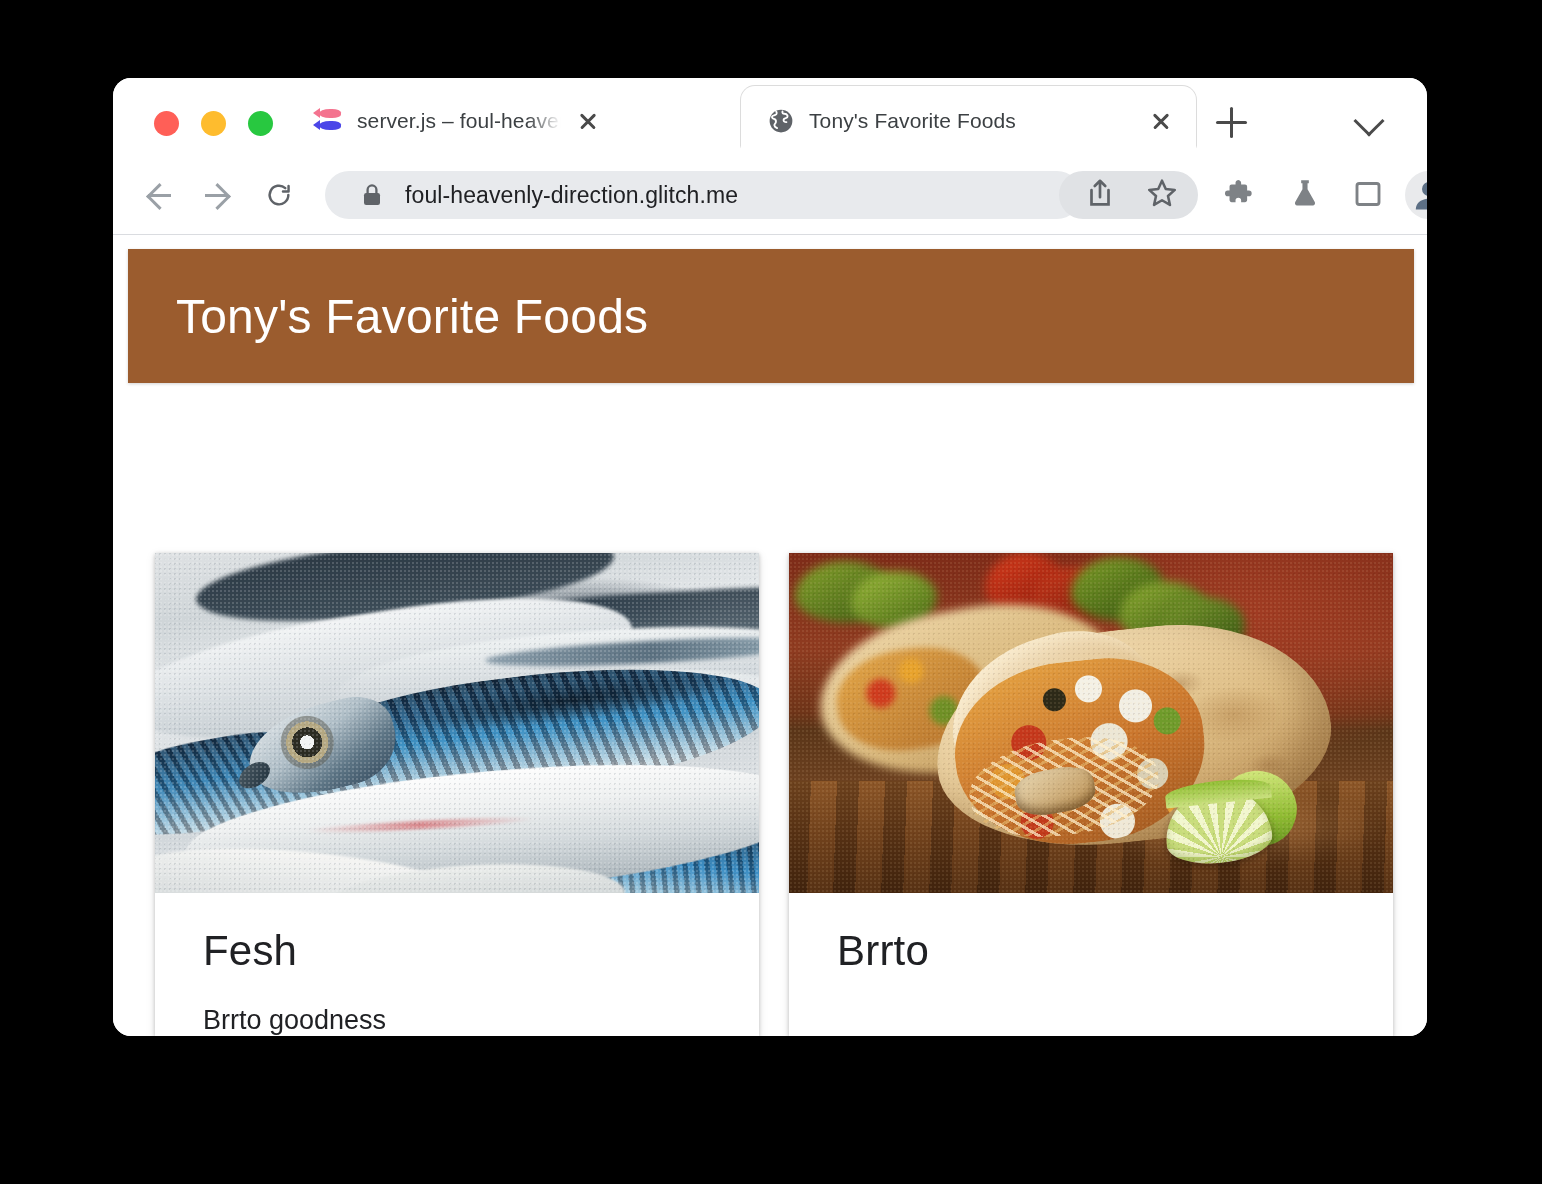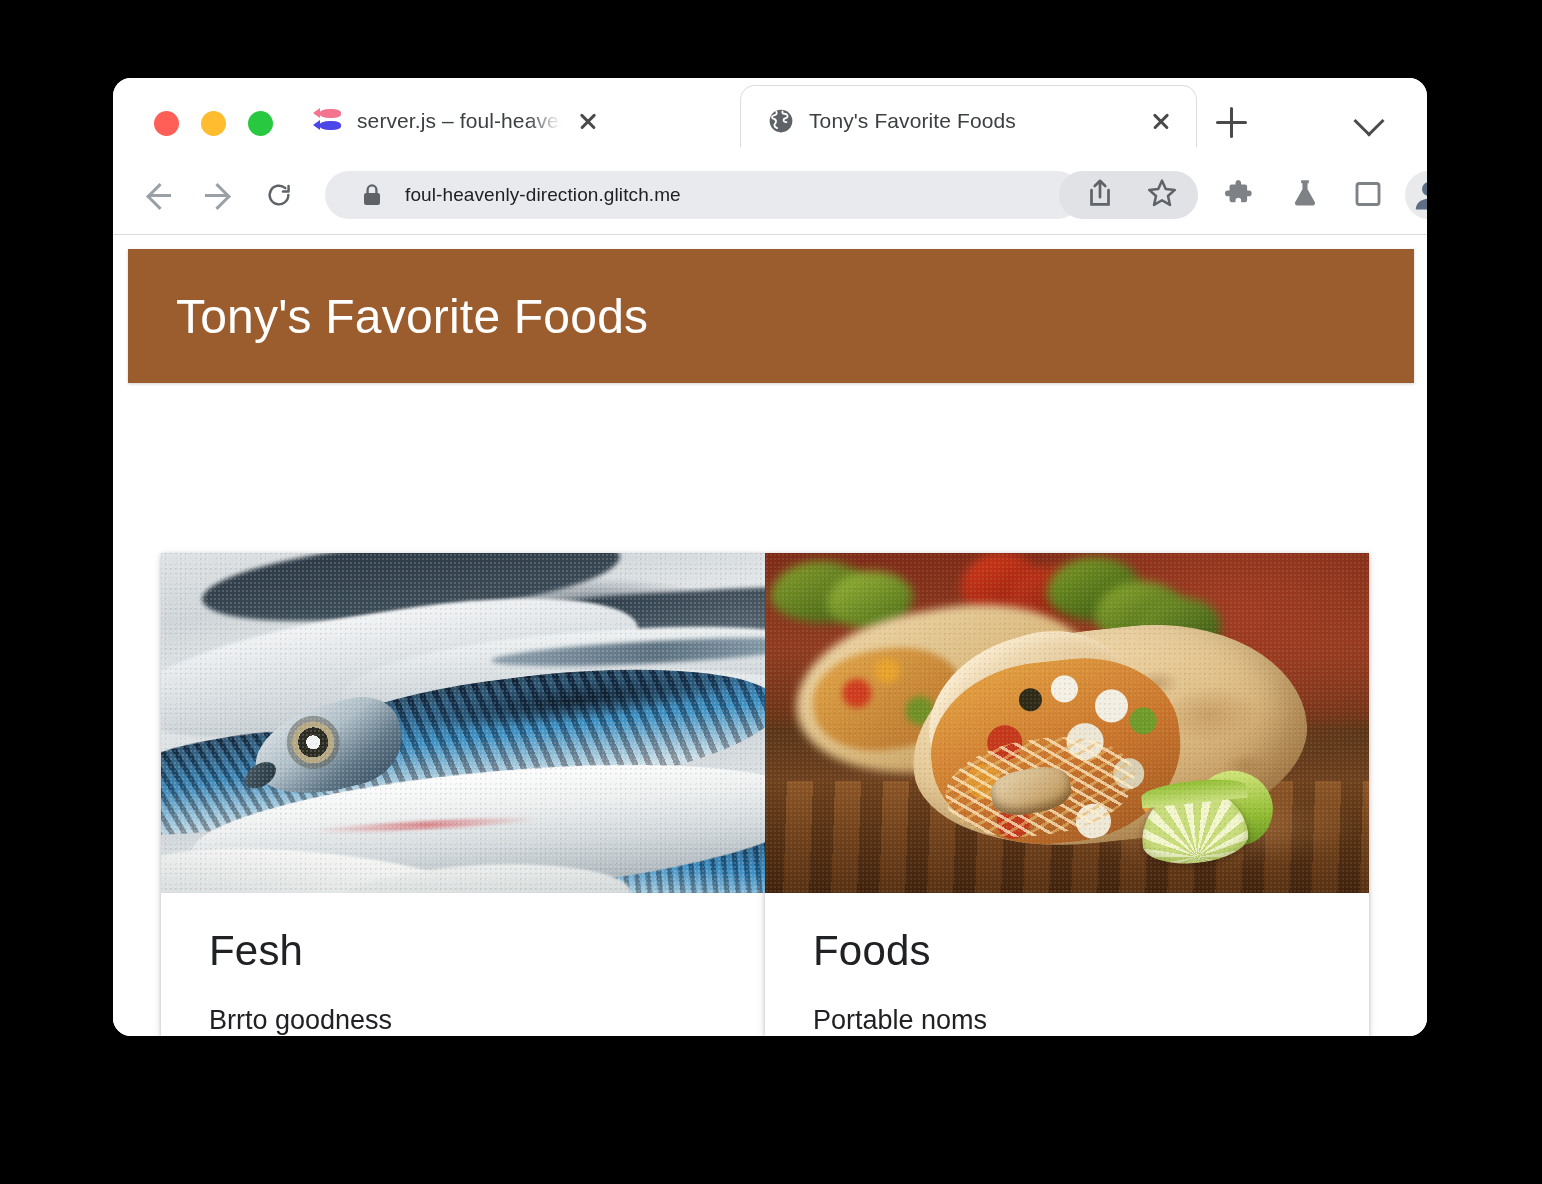--- a/index.html
+++ b/index.html
@@ -102,21 +102,21 @@
 
   .reload{left:145px;}
   .reload svg{position:absolute;left:7px;top:7px;}
 
   .urlbar{
     position:absolute;left:212px;top:15px;width:756px;height:48px;
     background:#e8eaed;border-radius:24px;display:flex;align-items:center;
     padding:0 18px;box-sizing:border-box;
   }
   .lock{width:22px;height:26px;flex:0 0 22px;margin-left:18px;margin-right:22px;position:relative;}
-  .url-text{font-size:19px;color:#202124;white-space:nowrap;letter-spacing:0.1px;}
+  .url-text{font-size:23px;color:#202124;white-space:nowrap;letter-spacing:0.1px;}
 
   .act-pill{
     position:absolute;left:946px;top:15px;width:139px;height:48px;
     background:#e0e2e5;border-radius:24px;
   }
   .tb-ico{position:absolute;top:22px;width:34px;height:34px;}
   .share{left:970px;top:20px;}
   .star{left:1032px;top:20px;}
   .puzzle{left:1110px;top:21px;}
   .flask{left:1175px;top:20px;}
@@ -131,21 +131,21 @@
   .hero{
     position:absolute;left:15px;top:14px;width:1286px;height:134px;
     background:#9b5c2e;display:flex;align-items:center;
     box-shadow:0 1px 3px rgba(0,0,0,.18);
   }
   .hero-title{
     color:#fff;font-size:48px;font-weight:400;margin-left:48px;letter-spacing:.2px;
   }
 
   .cards{
-    position:absolute;left:48px;top:318px;display:flex;
+    position:absolute;left:42px;top:318px;display:flex;gap:30px;
   }
   .card{
     width:604px;background:#fff;
     box-shadow:0 1px 4px rgba(0,0,0,.22),0 3px 10px rgba(0,0,0,.10);
   }
   .card-img{width:604px;height:340px;position:relative;overflow:hidden;}
   .card-body{padding:34px 48px 0 48px;}
   .card-title{font-size:42px;color:#202124;font-weight:400;margin:0;letter-spacing:.2px;}
   .card-sub{font-size:27px;color:#202124;margin:30px 0 0 0;font-weight:400;}
 
@@ -545,22 +545,21 @@
               <i class="b-tortlip"></i>
             <i class="b-fill"></i>
               <i class="b-rice"></i>
               <i class="b-char"></i>
             <i class="lime-back"></i>
               <i class="lime-front"></i>
               <i class="lime-rind"></i>
             <i class="b-grain"></i>
           </div>
           <div class="card-body">
-            <h2 class="card-title">Foods</h2>
-            <p class="card-sub">Portable noms</p>
+            <h2 class="card-title">Brrto</h2>
           </div>
 
         </div>
 
       </div>
     </div>
   </div>
 </div>
 
 </body></html>

